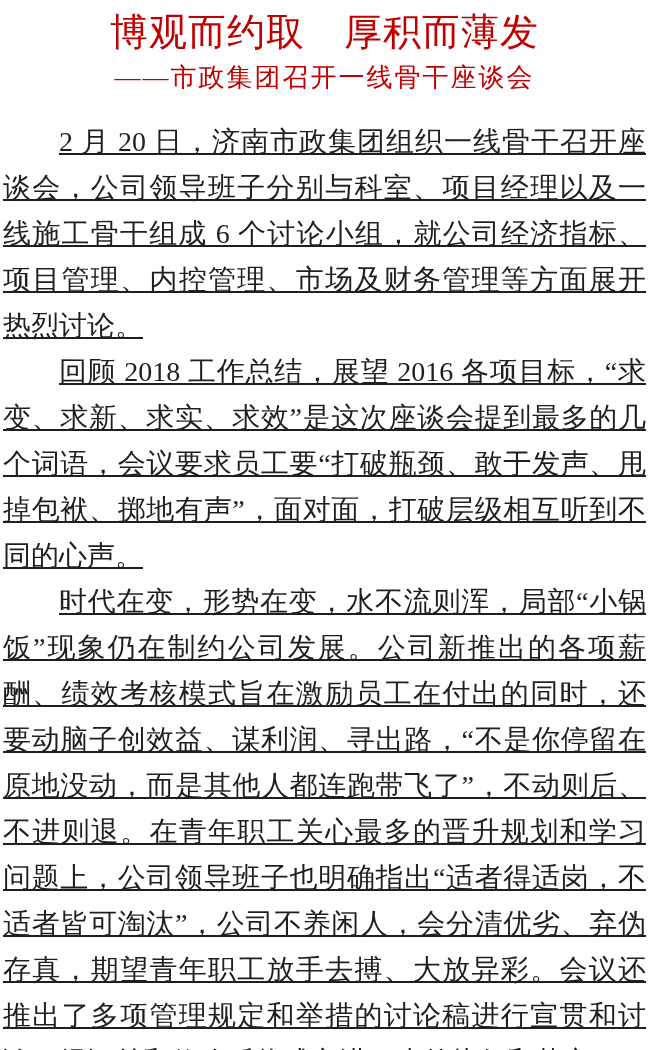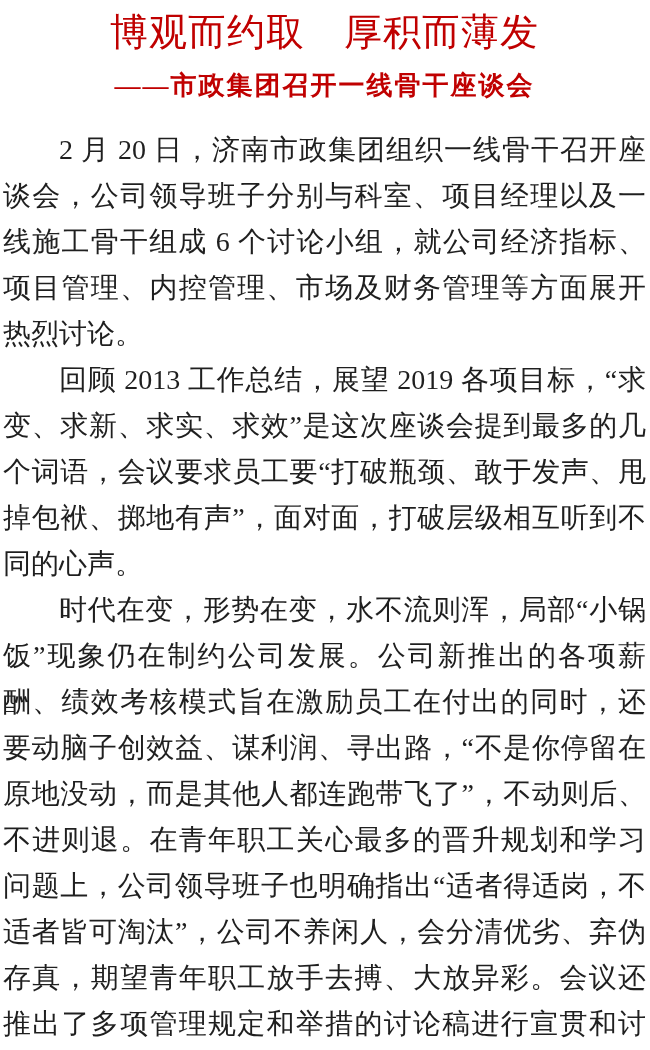--- a/index.html
+++ b/index.html
@@ -19,41 +19,42 @@
   .title {
     margin: 4px 0 0 0;
     text-align: center;
     font-size: 38px;
     line-height: 48px;
     font-weight: 400;
     letter-spacing: 1px;
     color: var(--heading, #c00000);
   }
   .subtitle {
-    margin: 13px 0 24px 0;
+    margin: 5px 0 24px 0;
     text-align: center;
     font-size: 26px;
     line-height: 34px;
-    font-weight: 700;
+    font-weight: 400;
     letter-spacing: 2px;
     color: var(--heading, #c00000);
   }
   .para {
     margin: 0;
     font-size: 28px;
     line-height: 46px;
     color: var(--body_text, #1f1f1f);
     text-align: justify;
     text-align-last: left;
     text-indent: 2em;
+    text-decoration: underline;
   }
 </style>
 </head>
 <body>
 
 <article class="doc">
   <h1 class="title">博观而约取　厚积而薄发</h1>
   <h2 class="subtitle">——市政集团召开一线骨干座谈会</h2>
   <p class="para">2 月 20 日，济南市政集团组织一线骨干召开座谈会，公司领导班子分别与科室、项目经理以及一线施工骨干组成 6 个讨论小组，就公司经济指标、项目管理、内控管理、市场及财务管理等方面展开热烈讨论。</p>
-  <p class="para">回顾 2013 工作总结，展望 2019 各项目标，“求变、求新、求实、求效”是这次座谈会提到最多的几个词语，会议要求员工要“打破瓶颈、敢于发声、甩掉包袱、掷地有声”，面对面，打破层级相互听到不同的心声。</p>
+  <p class="para">回顾 2018 工作总结，展望 2016 各项目标，“求变、求新、求实、求效”是这次座谈会提到最多的几个词语，会议要求员工要“打破瓶颈、敢于发声、甩掉包袱、掷地有声”，面对面，打破层级相互听到不同的心声。</p>
   <p class="para">时代在变，形势在变，水不流则浑，局部“小锅饭”现象仍在制约公司发展。公司新推出的各项薪酬、绩效考核模式旨在激励员工在付出的同时，还要动脑子创效益、谋利润、寻出路，“不是你停留在原地没动，而是其他人都连跑带飞了”，不动则后、不进则退。在青年职工关心最多的晋升规划和学习问题上，公司领导班子也明确指出“适者得适岗，不适者皆可淘汰”，公司不养闲人，会分清优劣、弃伪存真，期望青年职工放手去搏、大放异彩。会议还推出了多项管理规定和举措的讨论稿进行宣贯和讨论，经汇总和修改后将成文进一步的执行和落实。</p>
 
 </article>
 
 </body></html>

